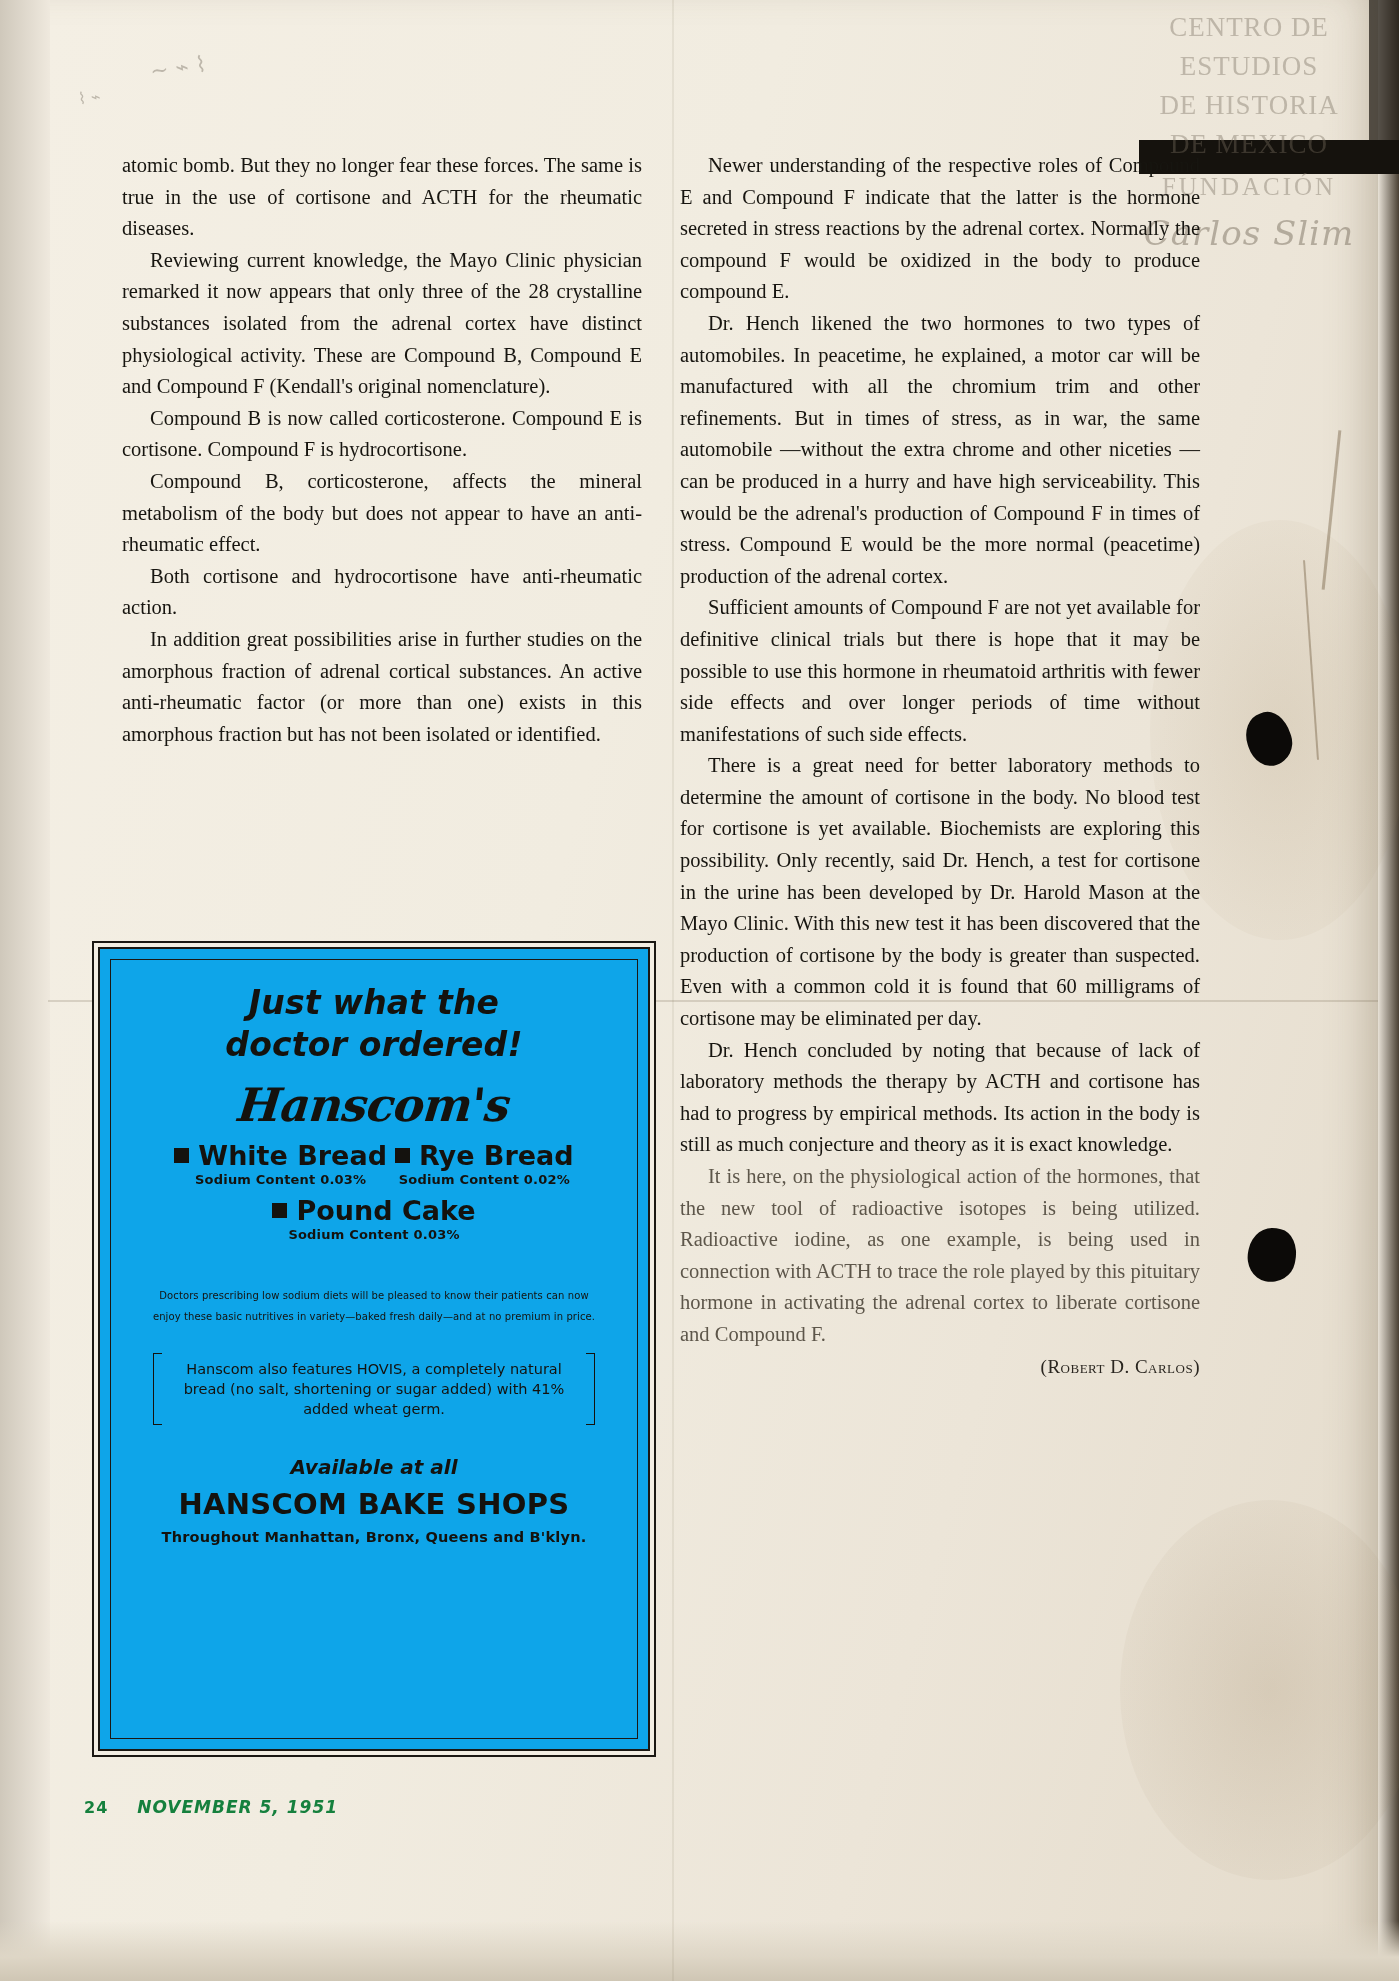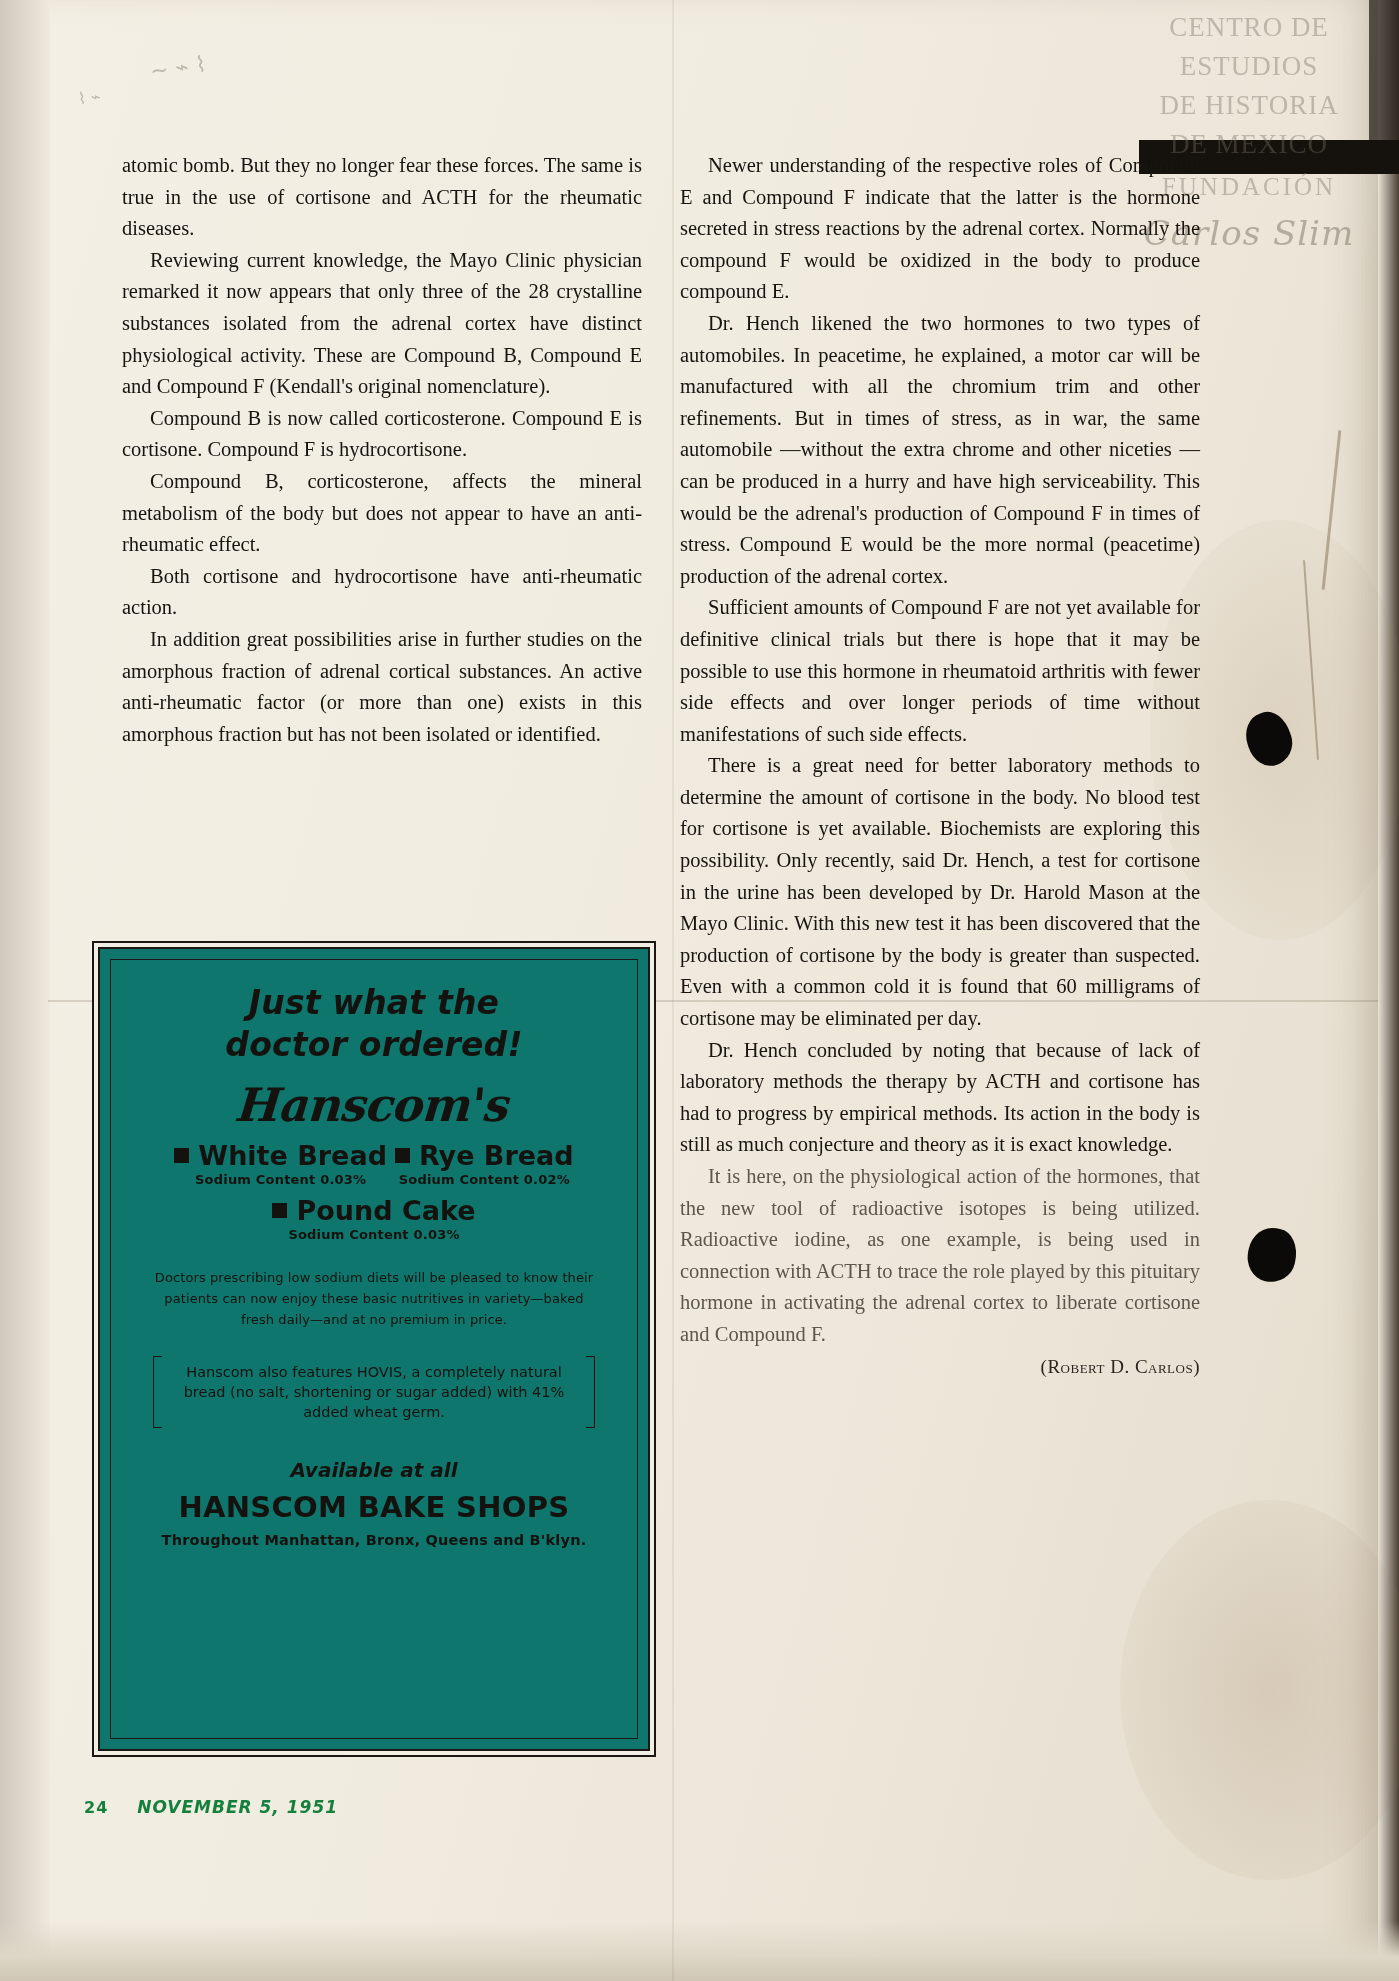--- a/index.html
+++ b/index.html
@@ -151,21 +151,21 @@
     color: #2a2620;
   }
   .faded { color: #5d564a; }
   
   #ad {
     position: absolute;
     left: 98px;
     top: 947px;
     width: 548px;
     height: 800px;
-    background: #0f766e;
+    background: #0ea5e9;
     border: 2px solid #1b1813;
     box-shadow: 0 0 0 4px #f3eee3, 0 0 0 6px #1b1813;
   }
   #ad-inner {
     position: absolute;
     left: 10px; top: 10px; right: 10px; bottom: 10px;
     border: 1px solid #1b1813;
     padding: 22px 26px;
     box-sizing: border-box;
     text-align: center;
@@ -223,23 +223,23 @@
   }
   .prod-sod {
     font-family: "DejaVu Sans", sans-serif;
     font-weight: bold;
     font-size: 13px;
     letter-spacing: .2px;
     margin-top: 1px;
   }
   .ad-body {
     font-family: "DejaVu Sans", sans-serif;
-    font-size: 13px;
+    font-size: 10px;
     line-height: 21px;
-    margin-top: 25px;
+    margin-top: 43px;
     padding: 0 14px;
     letter-spacing: .1px;
   }
   .ad-note {
     position: relative;
     font-family: "DejaVu Sans", sans-serif;
     font-size: 14.5px;
     line-height: 20px;
     margin: 26px 16px 0;
     padding: 6px 12px;

